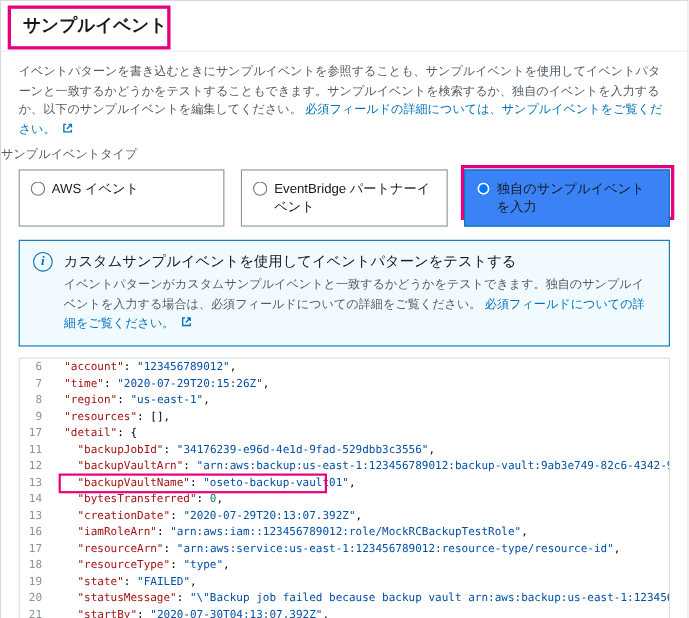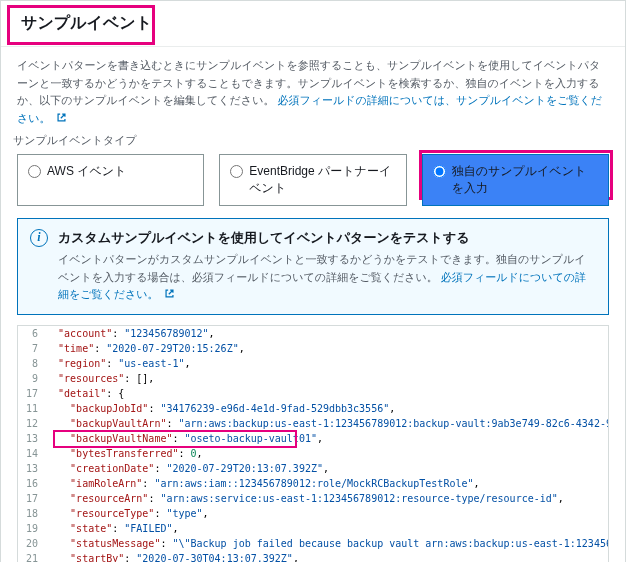--- a/index.html
+++ b/index.html
@@ -5,29 +5,29 @@
 *{box-sizing:border-box;margin:0;padding:0}
 body{font-family:"Amazon Ember",-apple-system,"Segoe UI",Helvetica,Arial,sans-serif;font-size:12px;color:#16191f;background:#fff;width:626px}
 .container{border:1px solid #d5dbdb;background:#fff}
 .header{padding:12px 20px;border-bottom:1px solid #eaeded}
 .header h2{font-size:16px;font-weight:700}
 .hl-box{position:absolute;border:3px solid #e6007e;pointer-events:none}
 .intro{padding:10px 16px 4px;line-height:1.6;color:#545b64;font-size:11px}
 .link{color:#0073bb;cursor:pointer}
 .ext-icon{display:inline-block;width:11px;height:11px;vertical-align:-1px;margin-left:2px}
 .ext-icon svg{stroke:#0073bb}
-.sub-label{padding:2px 12px 6px;font-size:11px;color:#545b64}
+.sub-label{padding:2px 0 6px;font-size:11px;color:#545b64}
 .radio-row{display:flex;gap:16px;padding:0 16px 12px}
 .radio-cell{flex:1;border:1px solid #879596;padding:8px 10px;display:flex;align-items:flex-start;gap:6px;font-size:12px;cursor:pointer;line-height:1.4}
 .radio-cell+.radio-cell{margin-left:-1px}
 .radio-cell.selected{border-color:#0073bb;background:#3b82f6;position:relative;z-index:1}
 .radio-cell input{margin-top:2px}
 .info-box{margin:0 16px 10px;border:1px solid #0073bb;background:#f1faff;padding:10px 12px;display:flex;gap:10px}
 .info-icon{flex-shrink:0;width:18px;height:18px;border:1.5px solid #0073bb;border-radius:50%;color:#0073bb;display:flex;align-items:center;justify-content:center;font-size:12px;font-weight:700;font-style:italic;font-family:Georgia,serif}
-.info-body h3{font-size:13px;font-weight:700;margin-bottom:4px}
+.info-body h3{font-size:13px;font-weight:400;margin-bottom:4px}
 .info-body p{font-size:11px;color:#545b64;line-height:1.6}
 .code-pane{margin:0 16px 8px;border:1px solid #d5dbdb;font-family:Menlo,Monaco,Consolas,monospace;font-size:10px;line-height:1.5;background:#fff;overflow-x:auto;white-space:nowrap}
 .code-line{display:flex}
 .ln{width:28px;text-align:right;color:#879596;padding-right:8px;user-select:none;flex-shrink:0}
 .lc{white-space:pre}
 .k{color:#a31515}
 .s{color:#0451a5}
 .n{color:#098658}
 .p{color:#000}
 .row-hl{position:relative}

